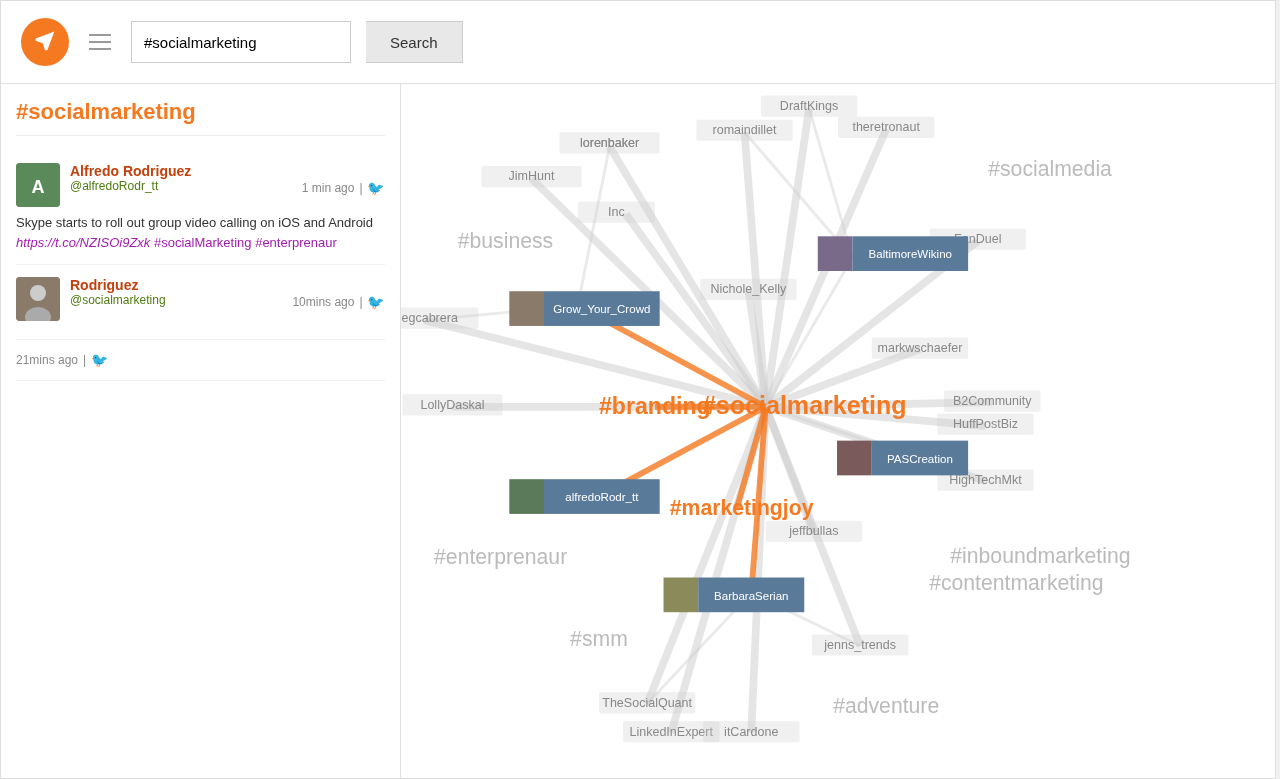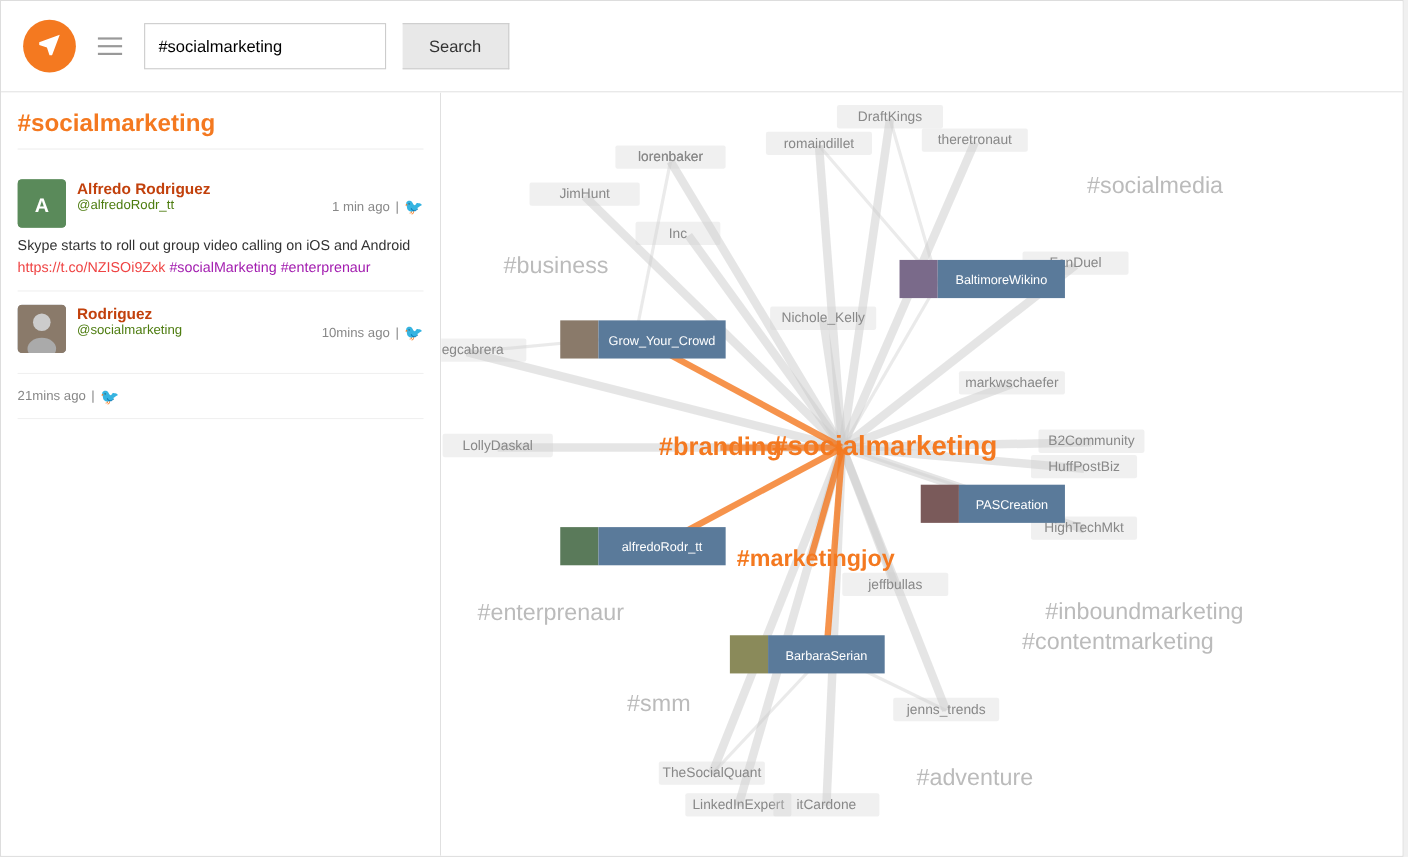--- a/index.html
+++ b/index.html
@@ -28,21 +28,21 @@
     .tweet-avatar { width: 44px; height: 44px; border-radius: 4px; background: #ccc; flex-shrink: 0; overflow: hidden; display: flex; align-items: center; justify-content: center; font-size: 18px; font-weight: bold; color: white; }
     .avatar-alfredo { background: #5a8a5a; }
     .avatar-courtney { background: #888; }
     .avatar-business { background: #666; }
     .tweet-meta { flex: 1; }
     .tweet-username { font-weight: bold; color: #c2410c; font-size: 14px; }
     .tweet-handle { color: #4d7c0f; font-size: 12px; }
     .tweet-time { color: #888; font-size: 12px; white-space: nowrap; display: flex; align-items: center; gap: 5px; }
     .tweet-time-row { display: flex; justify-content: space-between; align-items: center; }
     .tweet-body { font-size: 13px; line-height: 1.5; color: #333; }
-    .tweet-link { color: #ef4444; text-decoration: none; }
+    .tweet-link { color: #a21caf; text-decoration: none; font-style: italic; }
     .tweet-tag { color: #a21caf; }
     .twitter-icon { color: #1da1f2; font-size: 14px; }
 
     
     #graph { flex: 1; position: relative; background: #fff; overflow: hidden; }
     #graph svg { width: 100%; height: 100%; }
 
     .node-label { font-size: 13px; fill: #888; font-family: Arial, sans-serif; }
     .node-label-hash { font-size: 22px; fill: #bbb; font-family: Arial, sans-serif; font-weight: normal; }
     .node-label-hash-center { font-size: 26px; fill: #f47920; font-family: Arial, sans-serif; font-weight: bold; }

